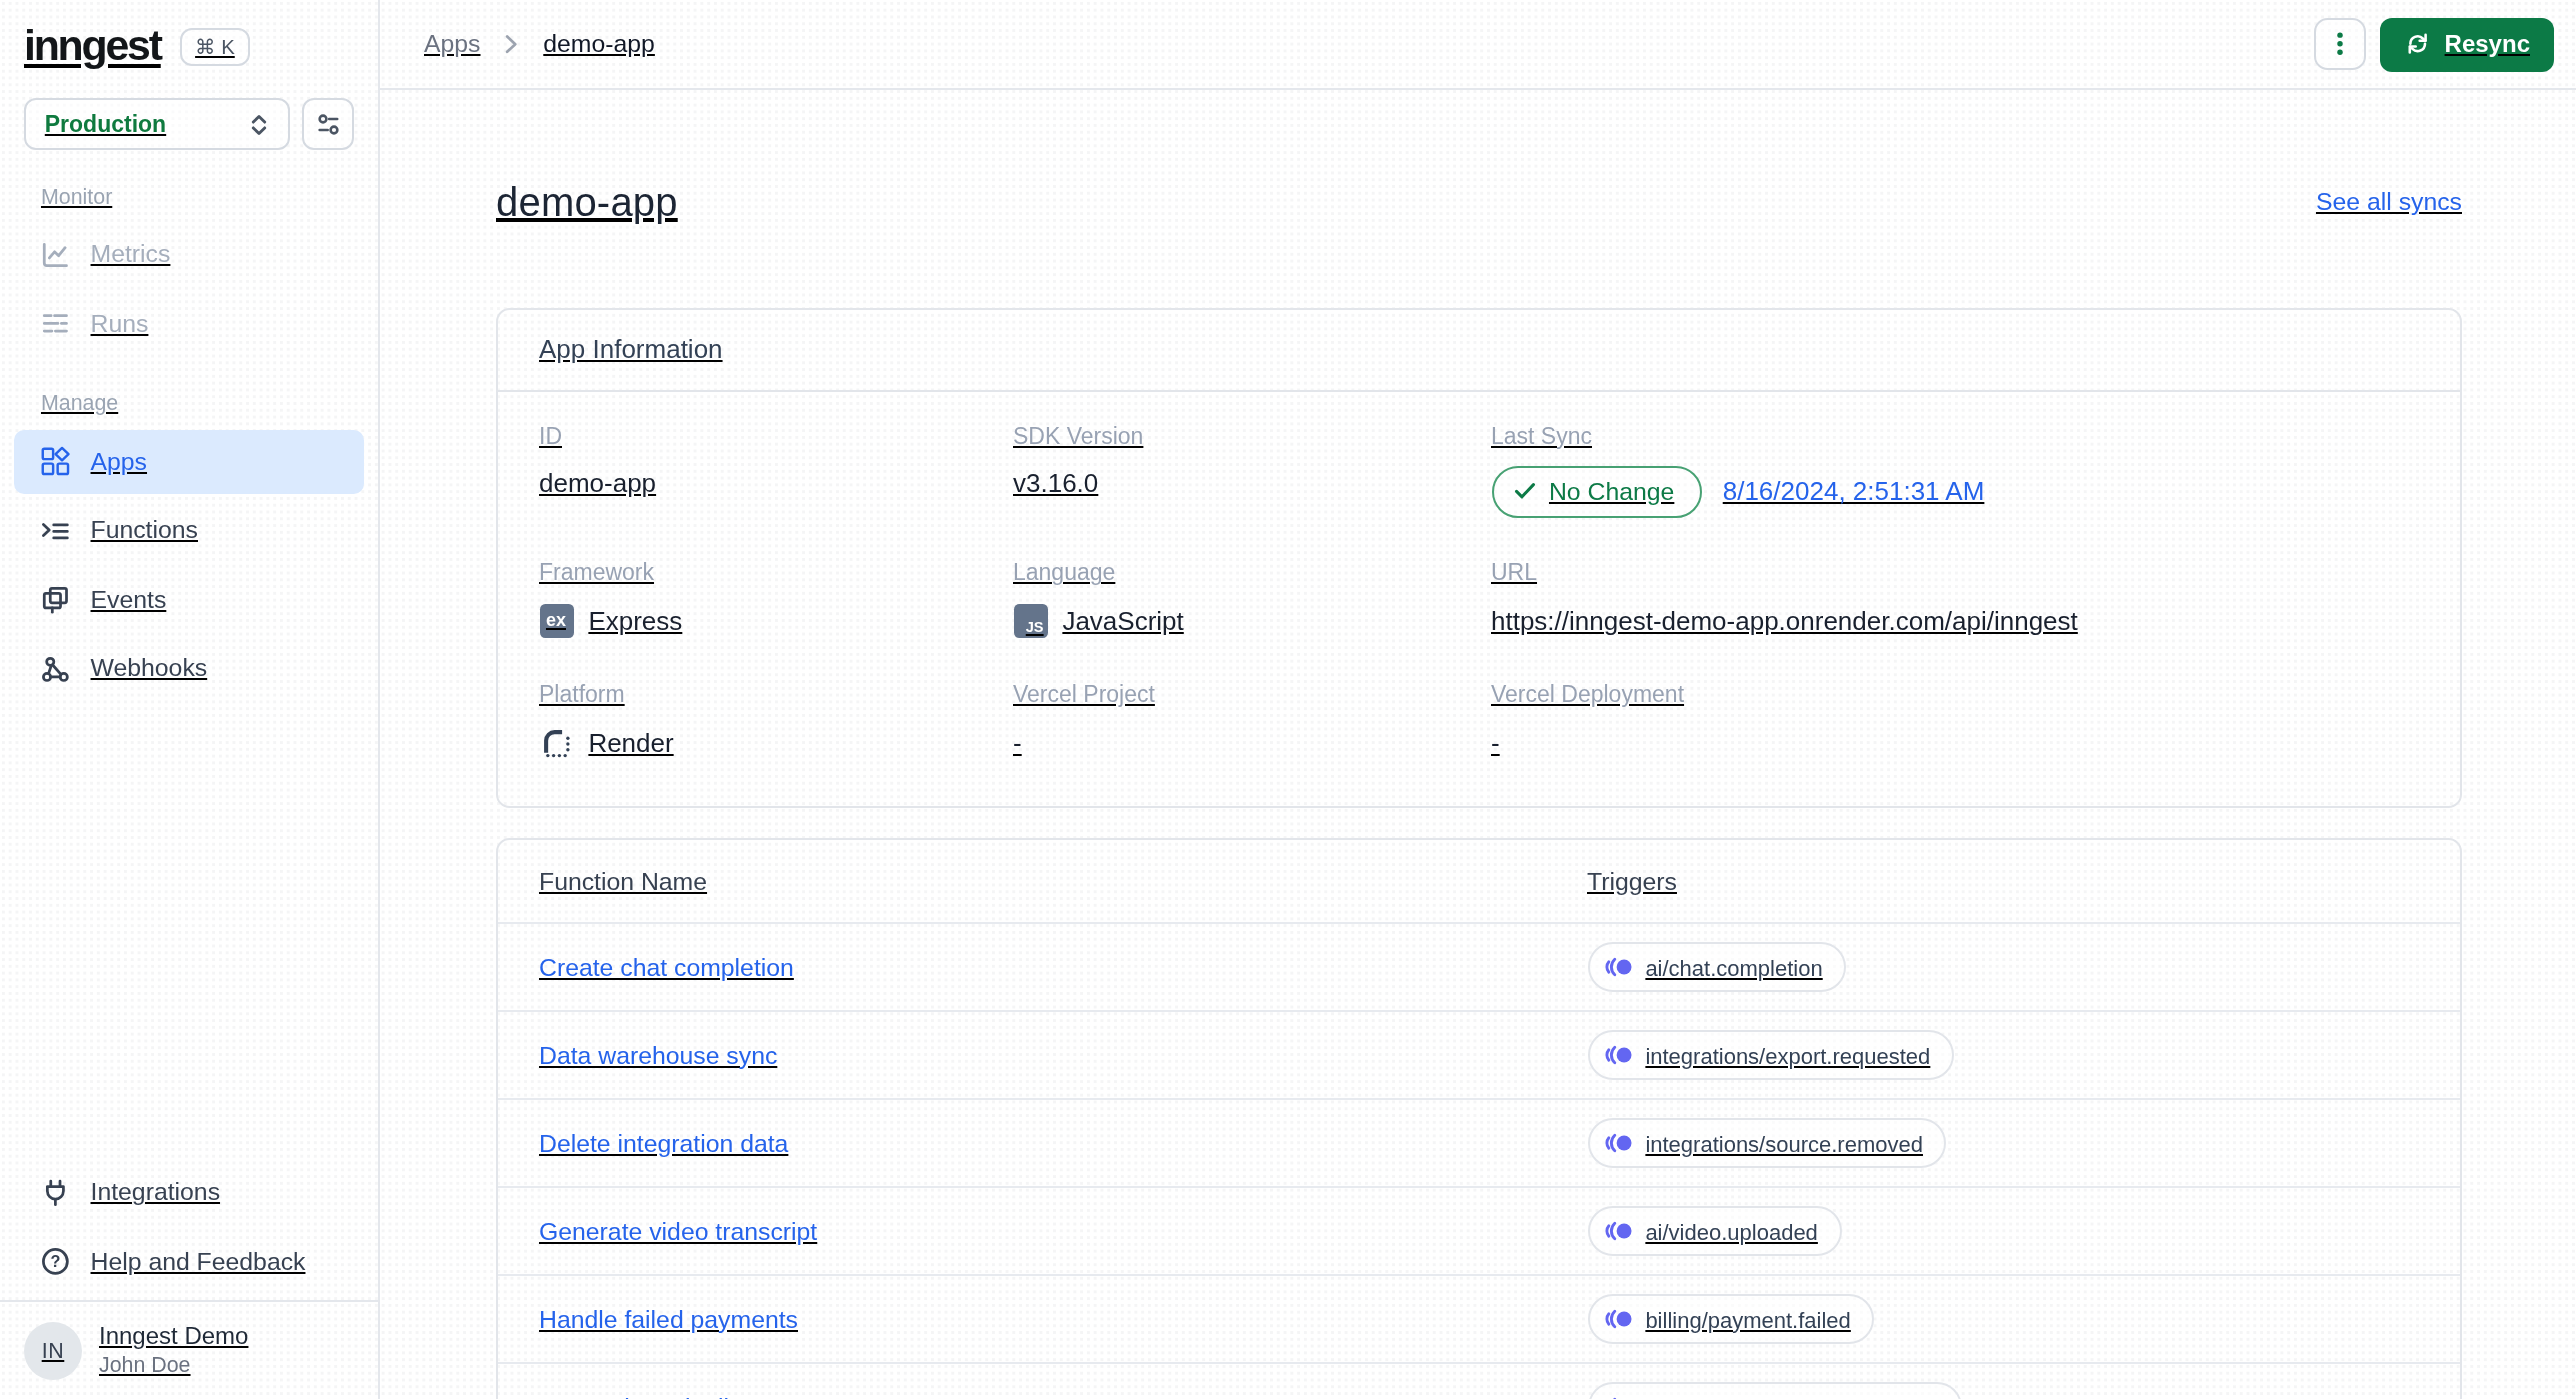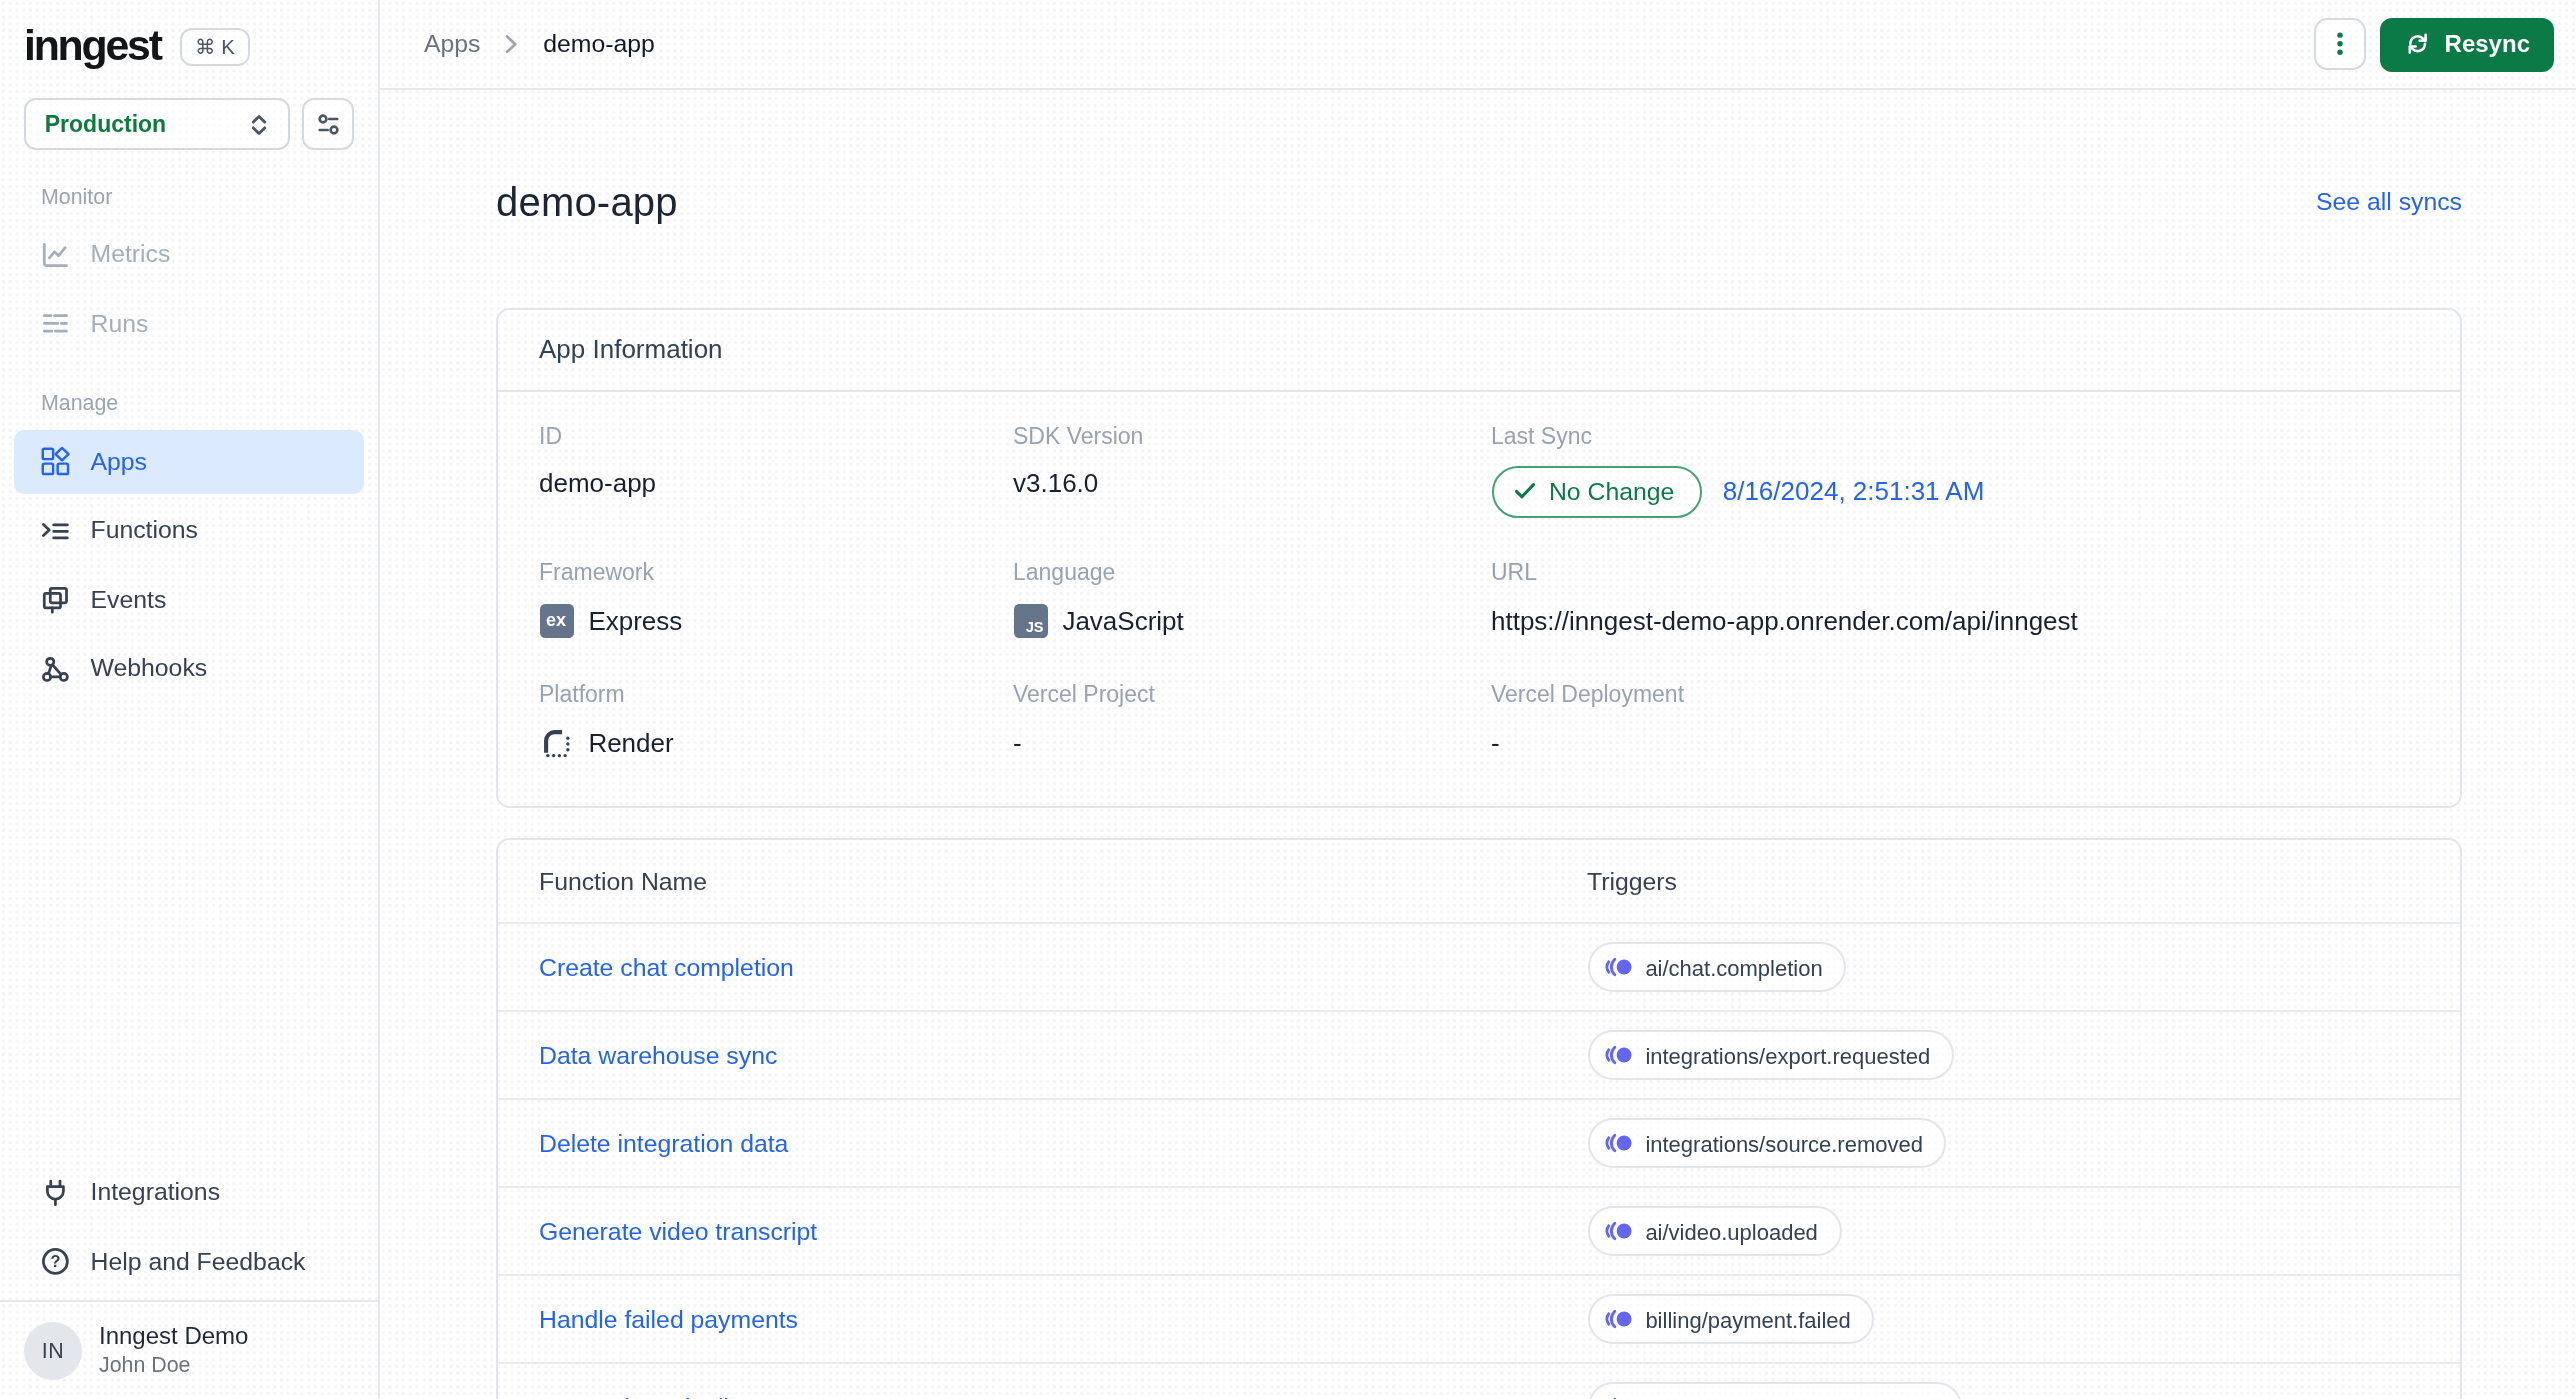--- a/index.html
+++ b/index.html
@@ -1,17 +1,17 @@
 <!DOCTYPE html>
 <html style="font-size:13.7px"><head>
 <meta charset="utf-8">
 <style>
   html, body { margin: 0; padding: 0; overflow: hidden; background: #fff; }
   * { box-sizing: border-box; }
-  .viewport { width: 2576px; height: 1399px; overflow: hidden; }
+  .viewport { width: 2576px; height: 1399px; overflow: hidden; text-decoration: underline; }
   .app {
     width: 1288px; height: 700px;
     transform: scale(2); transform-origin: 0 0;
     display: flex;
     font-family: "Liberation Sans", "DejaVu Sans", sans-serif;
     color: #1e293b;
     background-color: #ffffff;
     background-image: radial-gradient(rgba(15,23,42,0.045) 0.9px, rgba(0,0,0,0) 0.9px);
     background-size: 3.4px 3.4px;
   }

